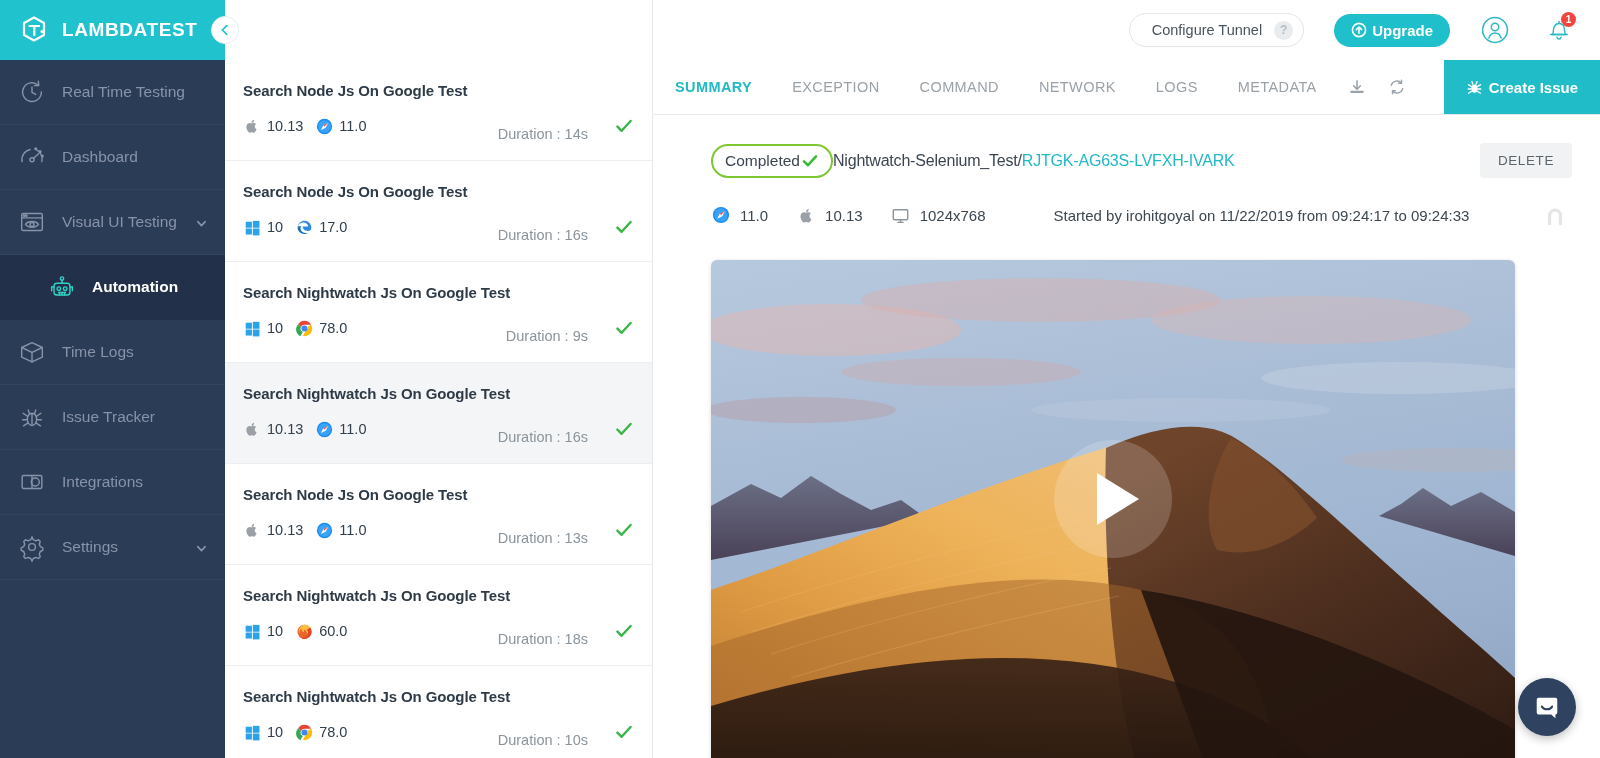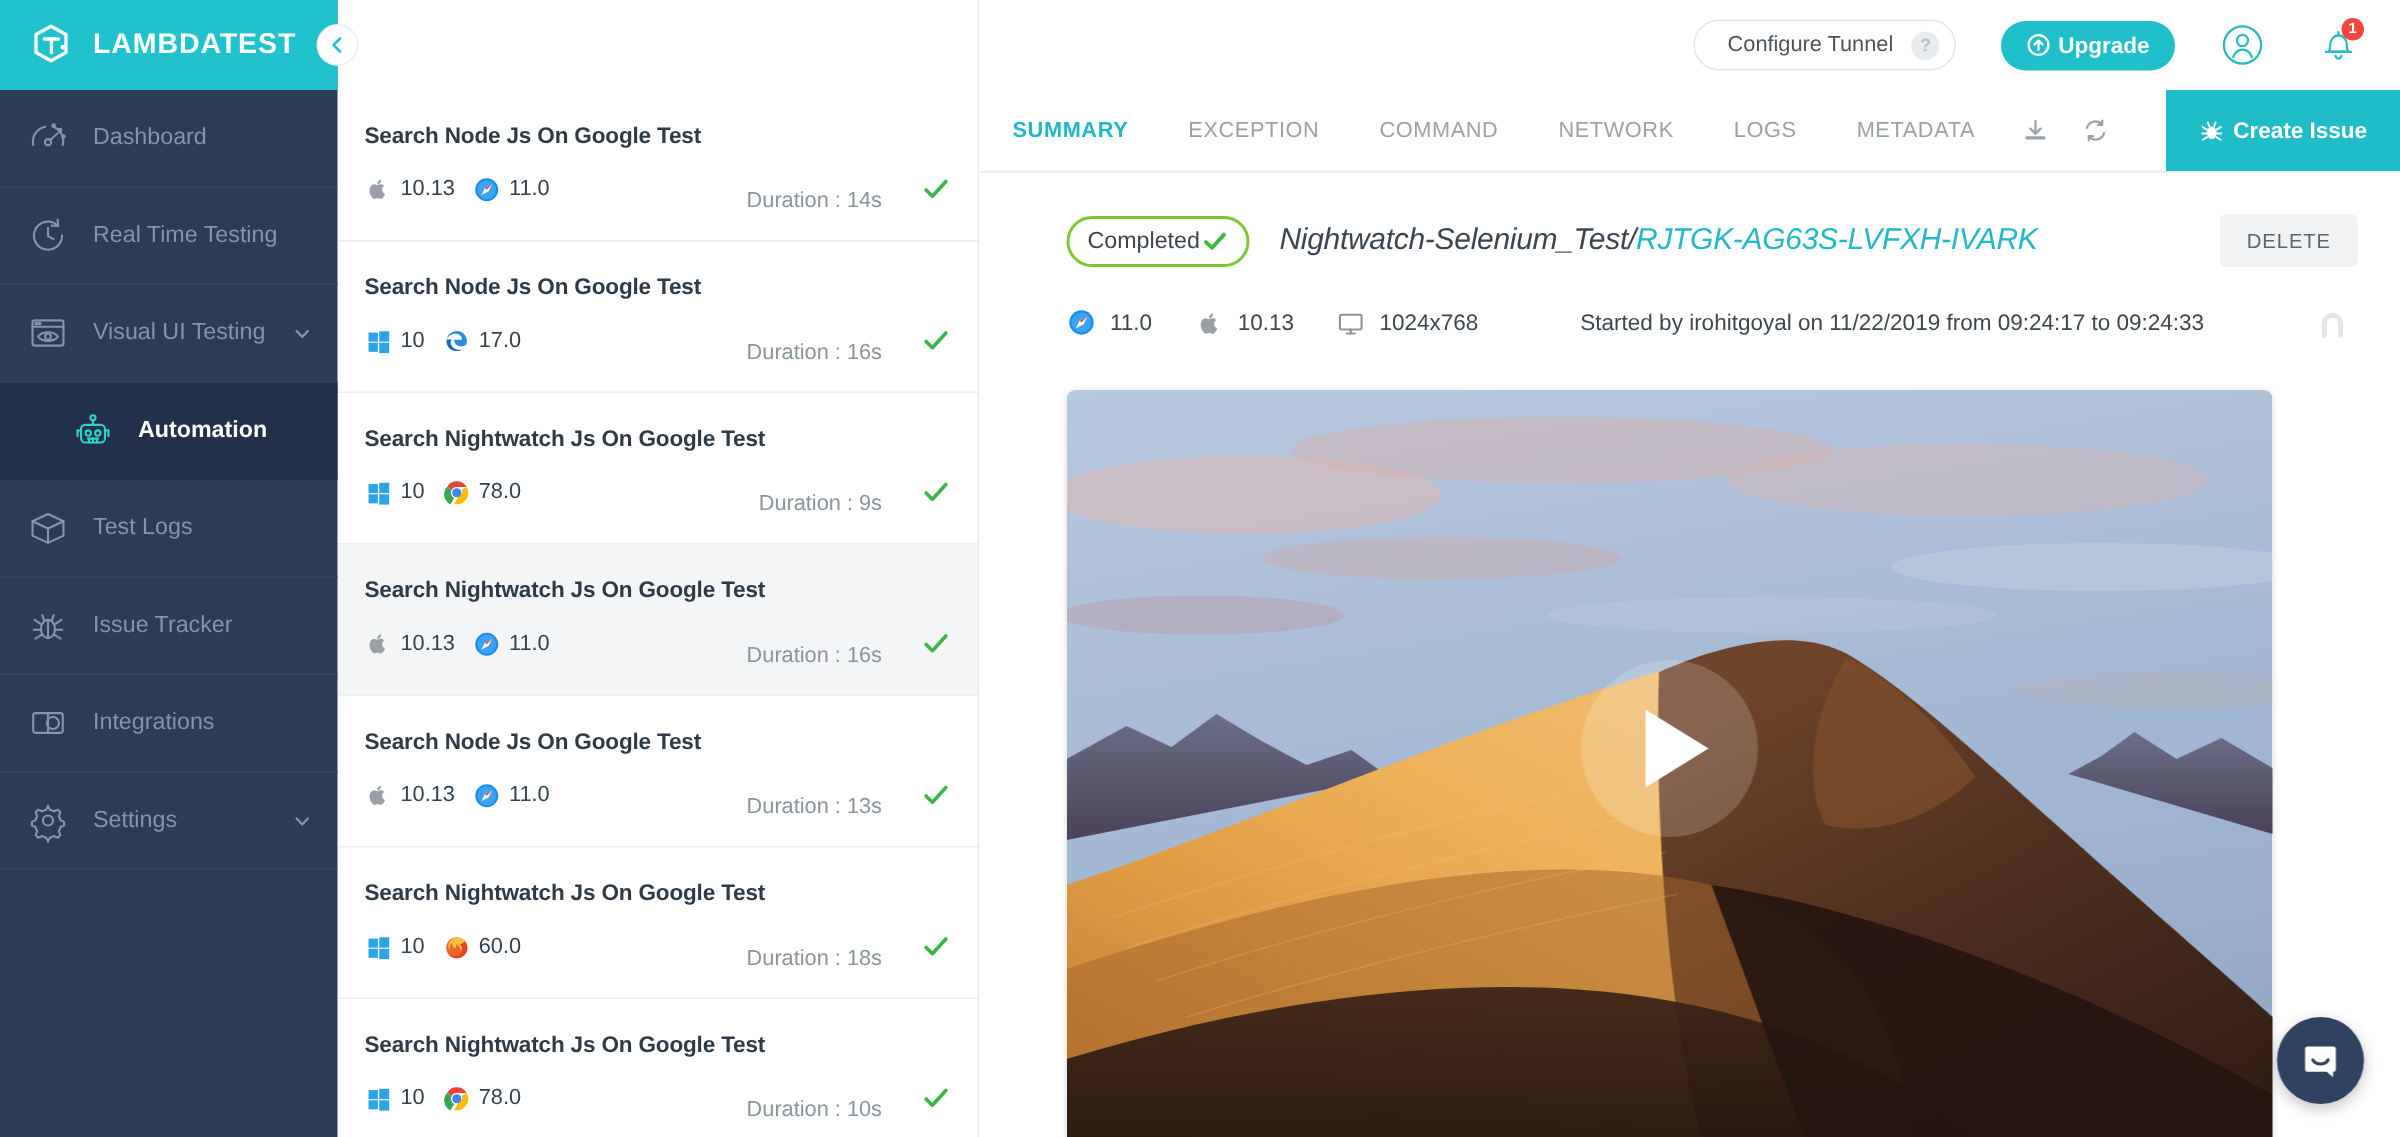--- a/index.html
+++ b/index.html
@@ -172,23 +172,22 @@
   }
   .detail-row1 { display: flex; align-items: center; }
   .status-pill {
     border: 2px solid #7dc832; border-radius: 20px;
     height: 34px; display: flex; align-items: center;
     padding: 0 12px; gap: 1px;
     font-size: 15.5px; color: #3b4650;
   }
   .status-tick { width: 18px; height: 18px; color: #3dba3d; }
   .test-name {
-    margin-left: 20px; font-size: 20px; color: #3b4550;
+    font-size: 16px; color: #3b4550;
     letter-spacing: -0.2px;
-    font-style: italic;
   }
   .test-id { color: #21b9c5; }
   .delete-btn {
     margin-left: auto; background: #f1f2f3; color: #5b656d;
     border-radius: 4px; padding: 10px 18px; font-size: 13.5px;
     letter-spacing: 0.6px; cursor: pointer;
   }
   .detail-row2 {
     display: flex; align-items: center;
     margin-top: 20px; font-size: 15px; color: #3c4750;
@@ -255,40 +254,40 @@
       <div class="collapse-btn">
         <svg viewBox="0 0 16 16" width="14" height="14" fill="none" stroke="currentColor" stroke-width="2" stroke-linecap="round" stroke-linejoin="round">
           <path d="M10 3 L5 8 L10 13"></path>
         </svg>
       </div>
     </div>
     <nav id="nav-list">
         <div class="nav-item">
           <span class="nav-icon">
             <svg viewBox="0 0 32 32" width="30" height="30" fill="none" stroke="currentColor" stroke-width="1.5" stroke-linecap="round" stroke-linejoin="round">
+              <path d="M26 16 A10 10 0 1 1 22.6 8.6"></path>
+              <path d="M22.8 4.6 L23.2 9.2 L18.6 9"></path>
+              <path d="M16 10.6 V16.4 L20 18.6"></path>
+            </svg>
+          </span>
+          <span class="nav-label">Real Time Testing</span>
+        </div>
+        <div class="nav-item">
+          <span class="nav-icon">
+            <svg viewBox="0 0 32 32" width="30" height="30" fill="none" stroke="currentColor" stroke-width="1.5" stroke-linecap="round" stroke-linejoin="round">
               <path d="M5.5 21 A11 11 0 0 1 14 8"></path>
               <path d="M21 8.5 A11 11 0 0 1 26.5 21"></path>
               <circle cx="16" cy="19" r="2.2"></circle>
               <path d="M17.6 17.4 L23 12.5"></path>
               <circle cx="24.6" cy="10.4" r="1" fill="currentColor"></circle>
               <circle cx="20" cy="7.2" r="0.9" fill="currentColor"></circle>
               <circle cx="27" cy="15" r="0.9" fill="currentColor"></circle>
             </svg>
           </span>
           <span class="nav-label">Dashboard</span>
-        </div>
-        <div class="nav-item">
-          <span class="nav-icon">
-            <svg viewBox="0 0 32 32" width="30" height="30" fill="none" stroke="currentColor" stroke-width="1.5" stroke-linecap="round" stroke-linejoin="round">
-              <path d="M26 16 A10 10 0 1 1 22.6 8.6"></path>
-              <path d="M22.8 4.6 L23.2 9.2 L18.6 9"></path>
-              <path d="M16 10.6 V16.4 L20 18.6"></path>
-            </svg>
-          </span>
-          <span class="nav-label">Real Time Testing</span>
         </div>
         <div class="nav-item">
           <span class="nav-icon">
             <svg viewBox="0 0 32 32" width="30" height="30" fill="none" stroke="currentColor" stroke-width="1.5" stroke-linecap="round" stroke-linejoin="round">
               <rect x="5" y="7" width="22" height="18" rx="1.6"></rect>
               <path d="M5 11.6 H27"></path>
               <circle cx="7.6" cy="9.3" r="0.7" fill="currentColor"></circle>
               <circle cx="10" cy="9.3" r="0.7" fill="currentColor"></circle>
               <path d="M9 18.6 C11.6 14.4 20.4 14.4 23 18.6 C20.4 22.6 11.6 22.6 9 18.6 Z"></path>
               <circle cx="16" cy="18.6" r="2.1"></circle>
@@ -316,21 +315,21 @@
           <span class="nav-label">Automation</span>
         </div>
         <div class="nav-item">
           <span class="nav-icon">
             <svg viewBox="0 0 32 32" width="30" height="30" fill="none" stroke="currentColor" stroke-width="1.5" stroke-linecap="round" stroke-linejoin="round">
               <path d="M16 6 L27 11.2 V21.4 L16 26.6 L5 21.4 V11.2 Z"></path>
               <path d="M5 11.2 L16 16.4 L27 11.2"></path>
               <path d="M16 16.4 V26.6"></path>
             </svg>
           </span>
-          <span class="nav-label">Test Logs</span>
+          <span class="nav-label">Time Logs</span>
         </div>
         <div class="nav-item">
           <span class="nav-icon">
             <svg viewBox="0 0 32 32" width="30" height="30" fill="none" stroke="currentColor" stroke-width="1.5" stroke-linecap="round" stroke-linejoin="round">
               <ellipse cx="16" cy="18.5" rx="5" ry="6.5"></ellipse>
               <path d="M11 15 L6.5 12 M11 19 H6 M11.4 22.6 L7 25.4"></path>
               <path d="M21 15 L25.5 12 M21 19 H26 M20.6 22.6 L25 25.4"></path>
               <path d="M13.4 12.8 L12 8.6 M18.6 12.8 L20 8.6"></path>
               <path d="M16 13 V24"></path>
             </svg>

